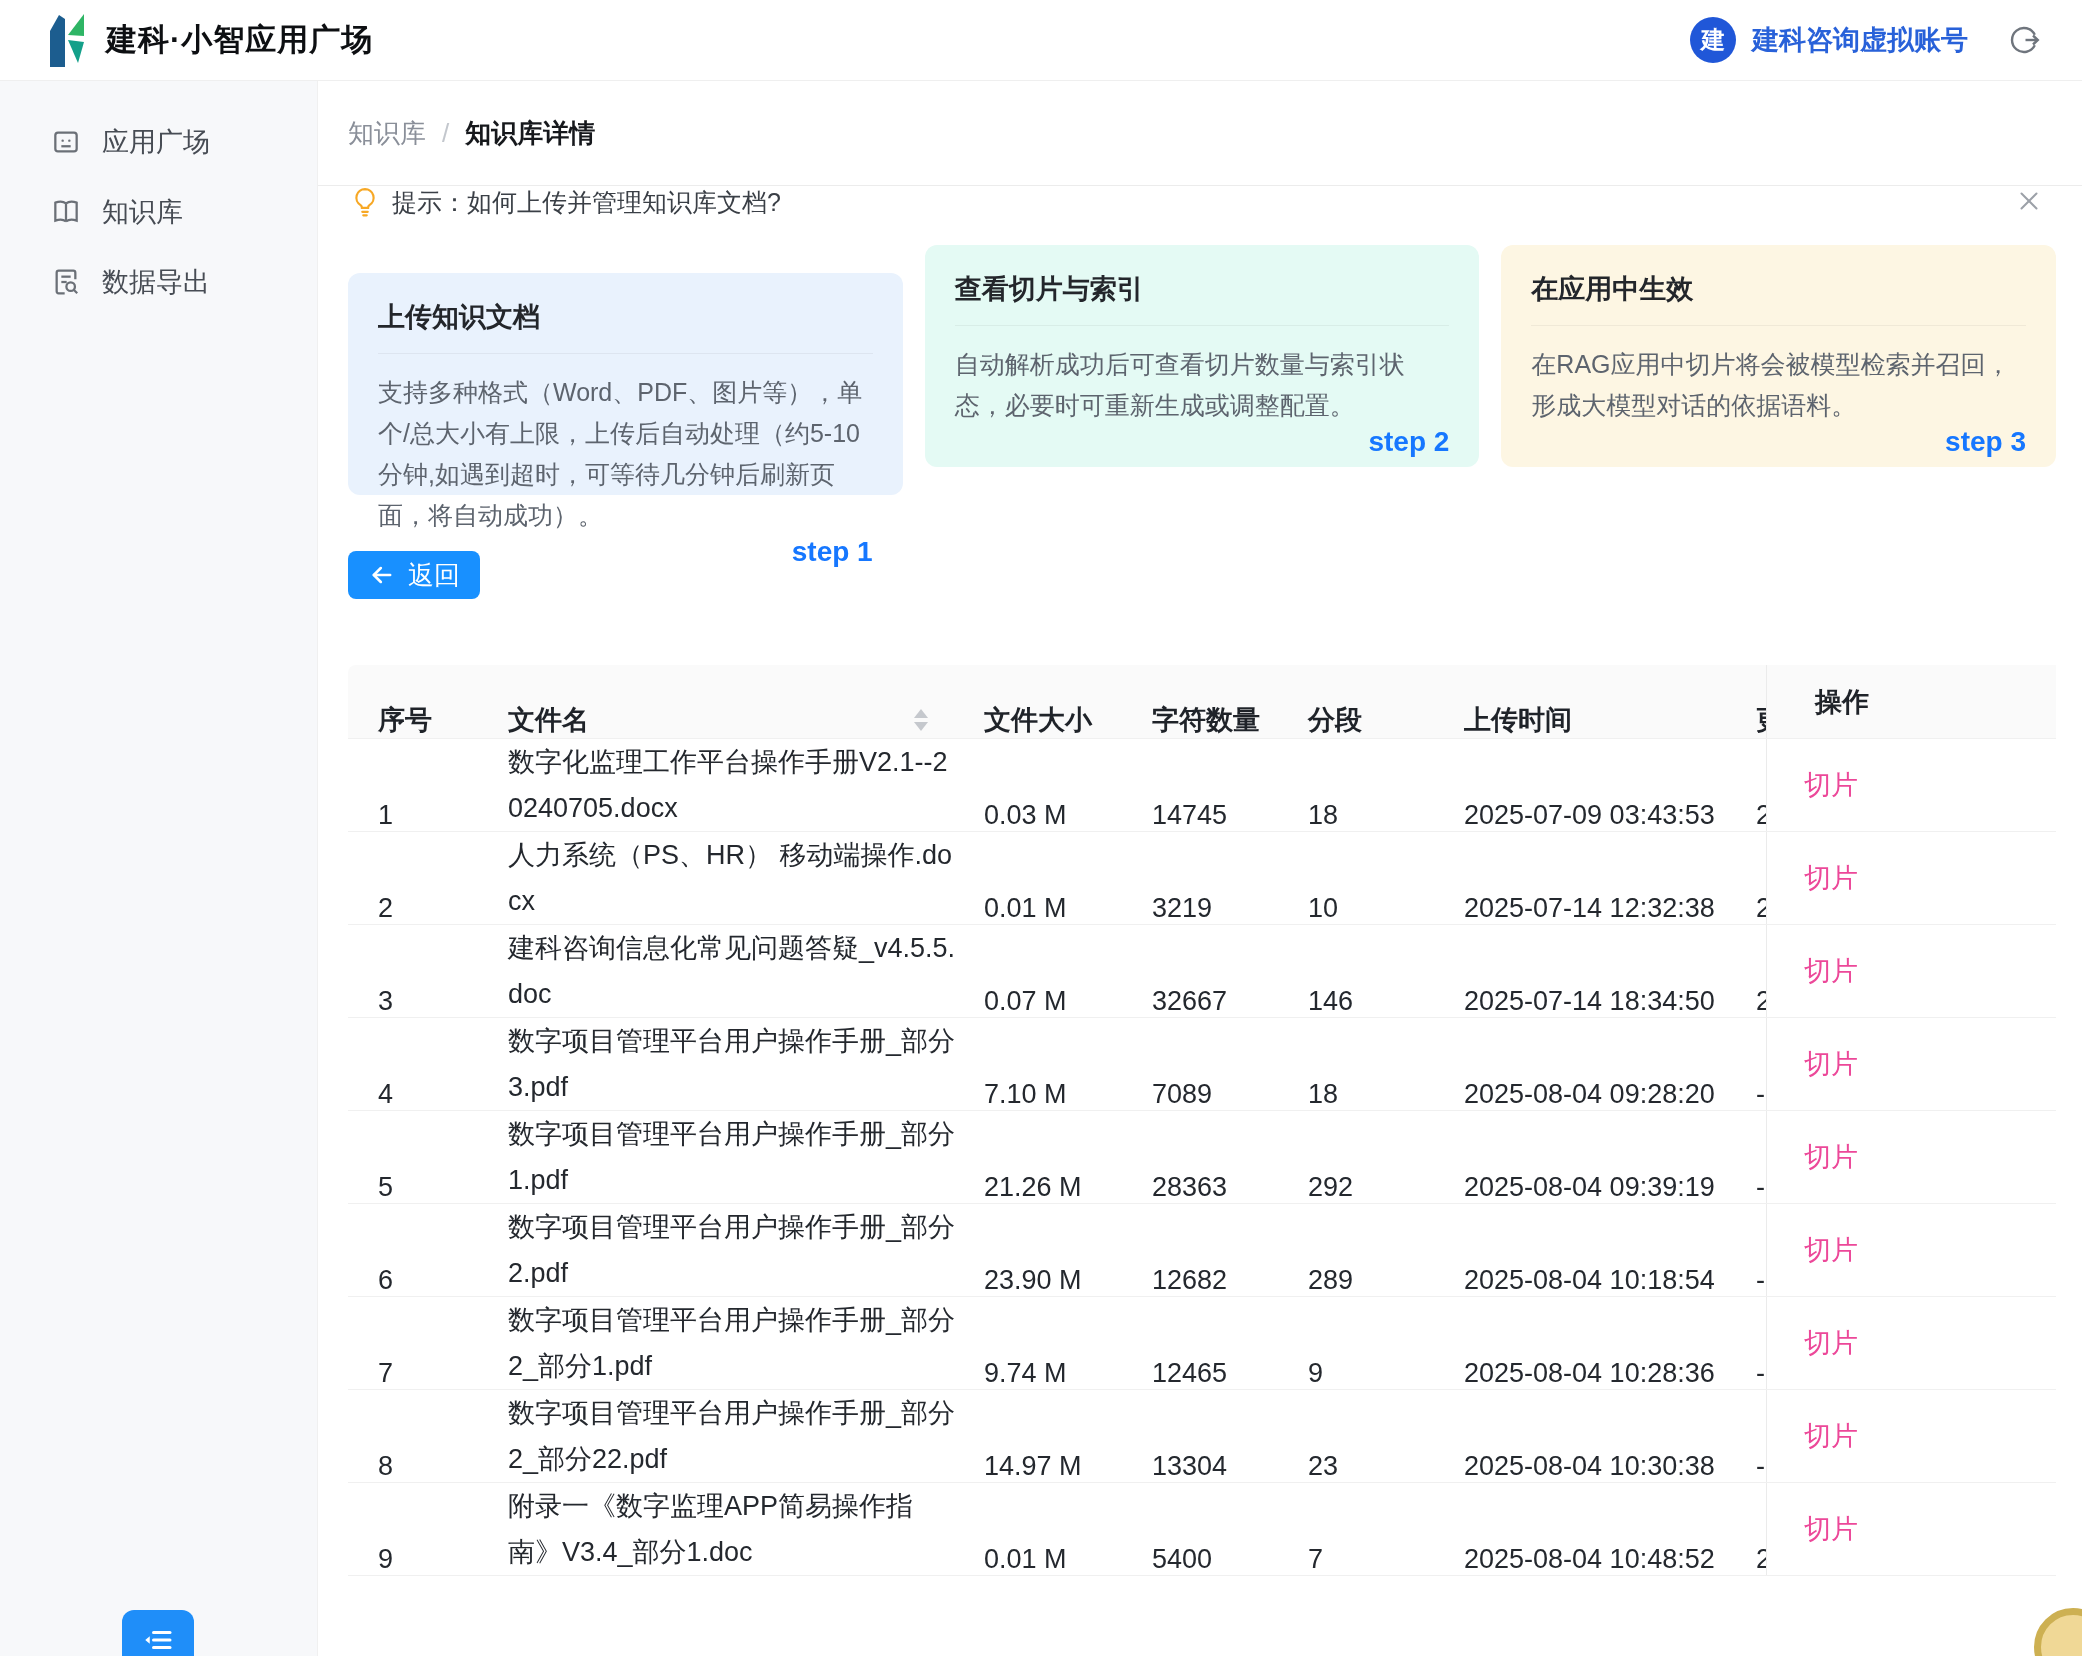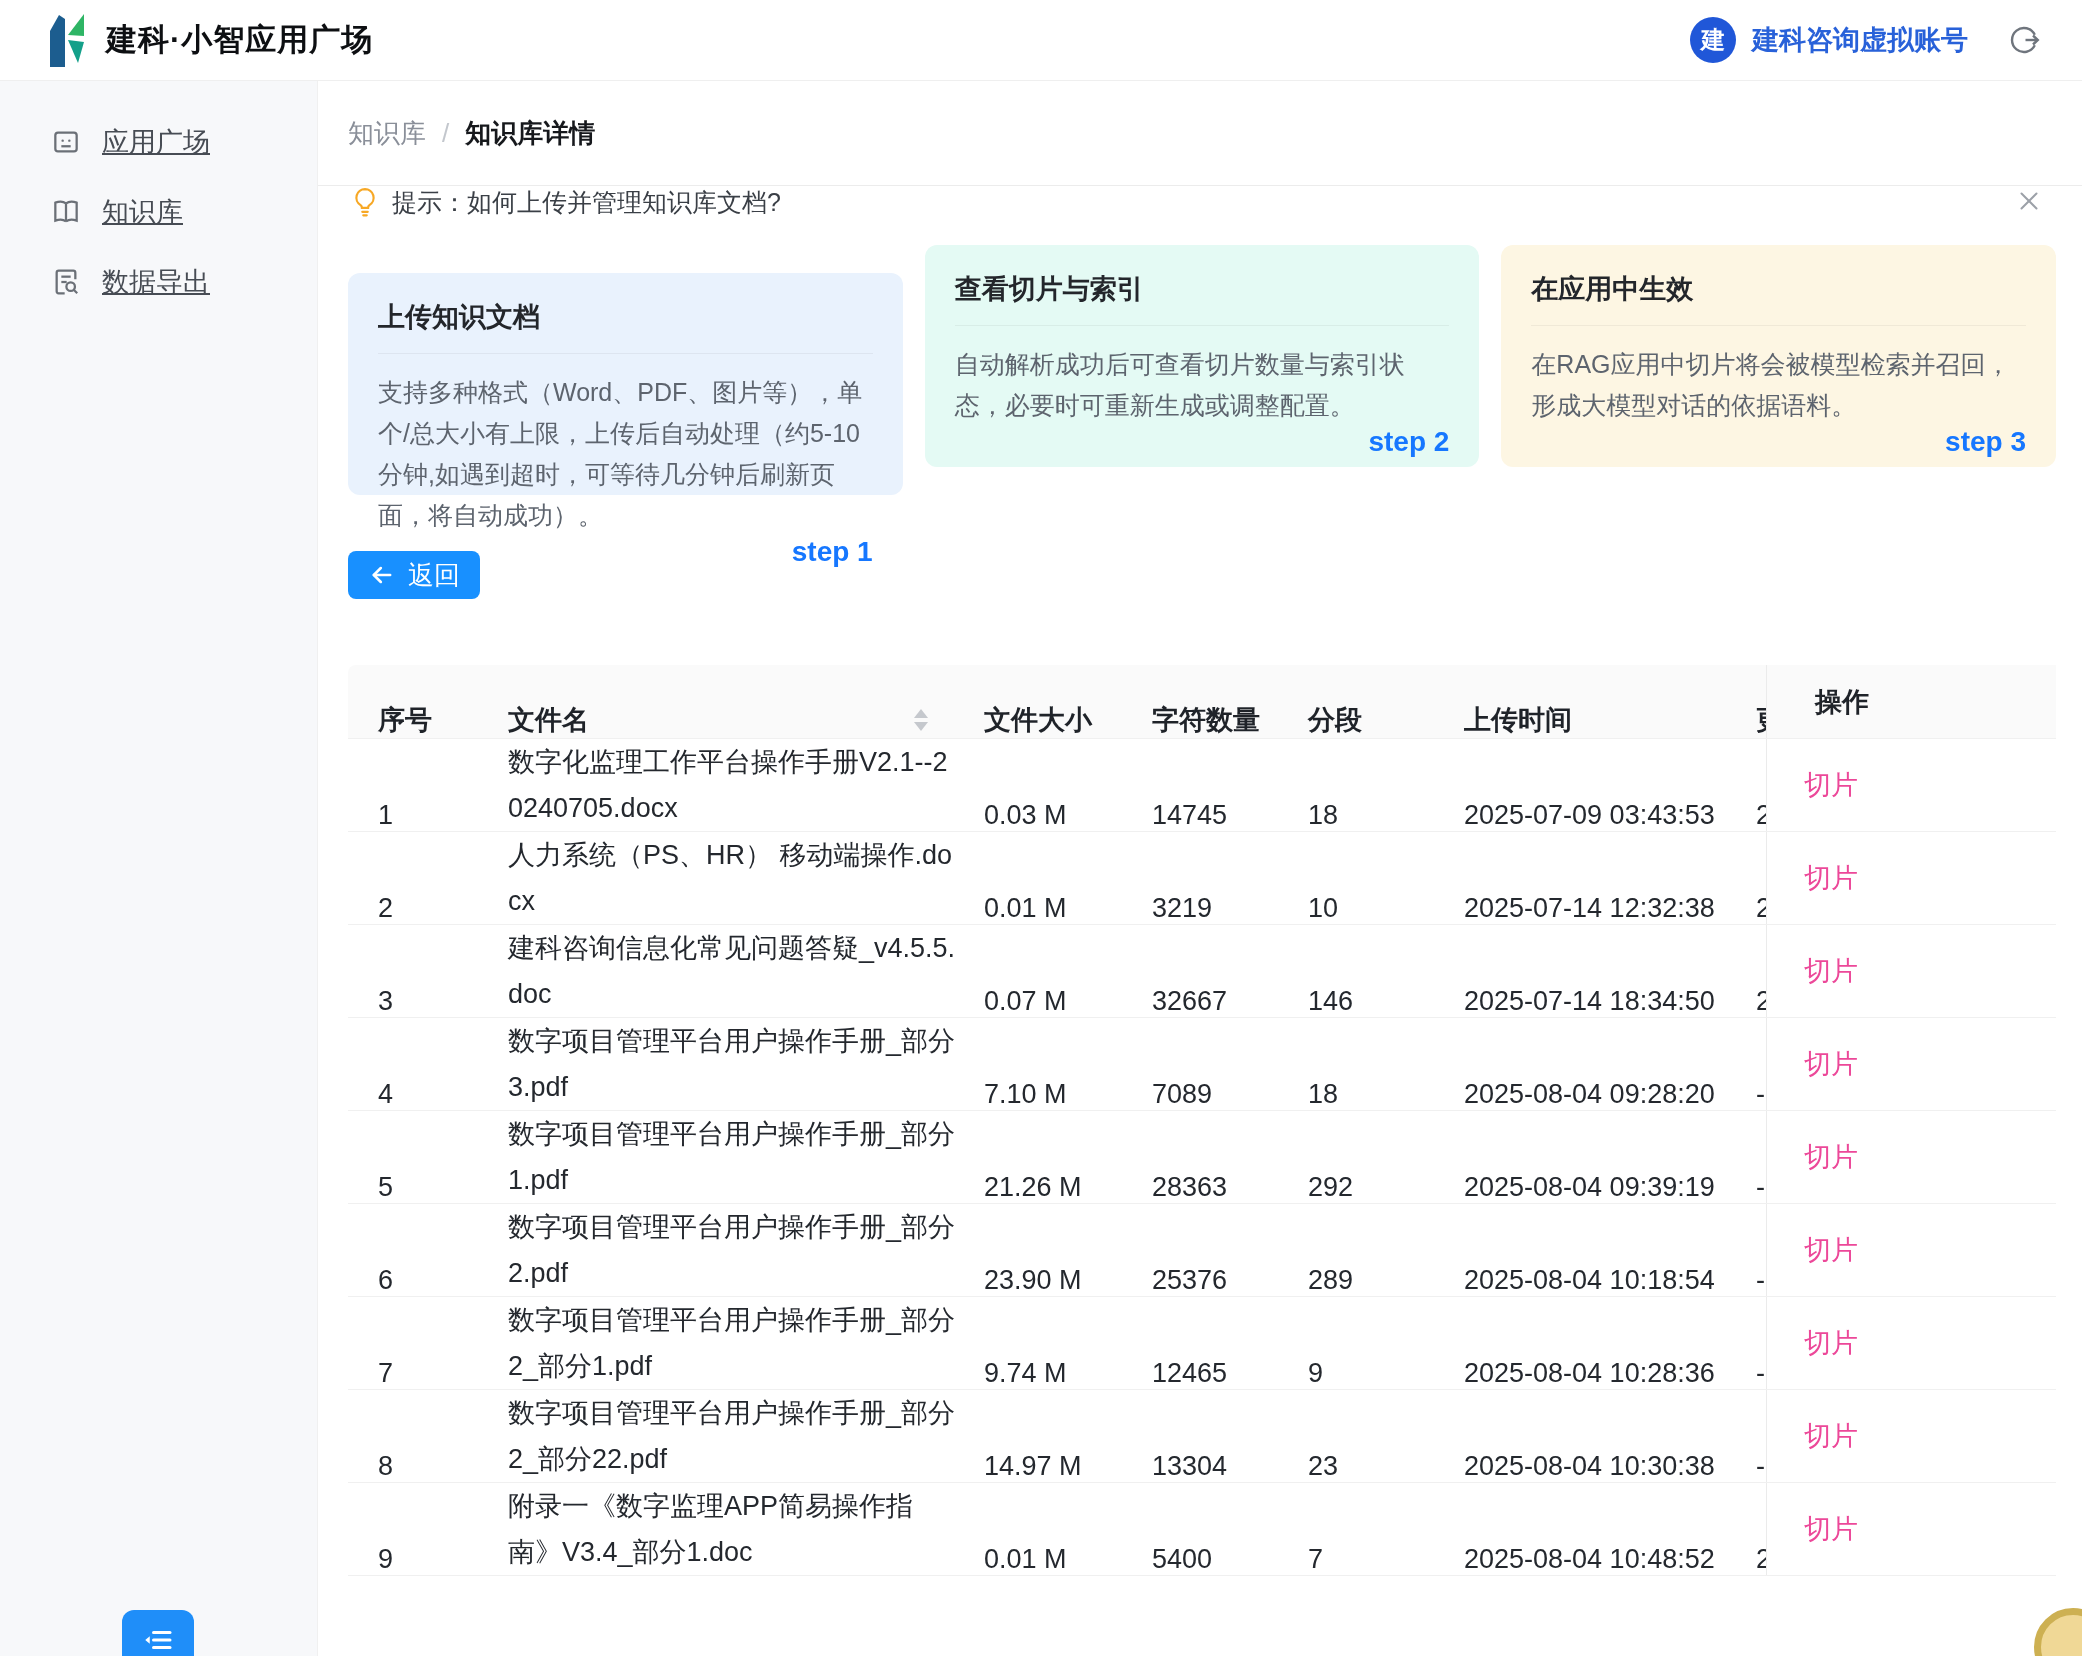--- a/index.html
+++ b/index.html
@@ -27,21 +27,21 @@
   .logout { margin-left:22px; display:flex; align-items:center; cursor:pointer; }
 
   
   .app-body { display:flex; height:1575px; }
   .sidebar {
     position:relative; width:318px; background:#f7f8fa; border-right:1px solid #f0f0f0;
     padding-top:26px; flex-shrink:0;
   }
   .side-item {
     display:flex; align-items:center; gap:20px; height:70px; padding-left:50px;
-    font-size:27px; color:#474c54; cursor:pointer;text-decoration:underline;
+    font-size:27px; color:#474c54; cursor:pointer;
   }
   .side-item .icn { display:flex; align-items:center; }
   .collapse-btn {
     position:absolute; left:122px; bottom:-16px; width:72px; height:62px;
     background:#1f8ef9; border-radius:12px; display:flex; align-items:flex-start;
     justify-content:center; padding-top:12px; cursor:pointer;
   }
 
   .main { flex:1; min-width:0; }
 
@@ -317,21 +317,21 @@
     <div class="cell col-cut">-</div>
     <div class="cell col-action">
       <span class="slice-link">切片</span>
     </div>
   </div>
 
   <div class="t-row">
     <div class="cell col-no">6</div>
     <div class="cell col-name">数字项目管理平台用户操作手册_部分2.pdf</div>
     <div class="cell col-size">23.90 M</div>
-    <div class="cell col-chars">25376</div>
+    <div class="cell col-chars">12682</div>
     <div class="cell col-seg">289</div>
     <div class="cell col-time">2025-08-04 10:18:54</div>
     <div class="cell col-cut">-</div>
     <div class="cell col-action">
       <span class="slice-link">切片</span>
     </div>
   </div>
 
   <div class="t-row">
     <div class="cell col-no">7</div>

